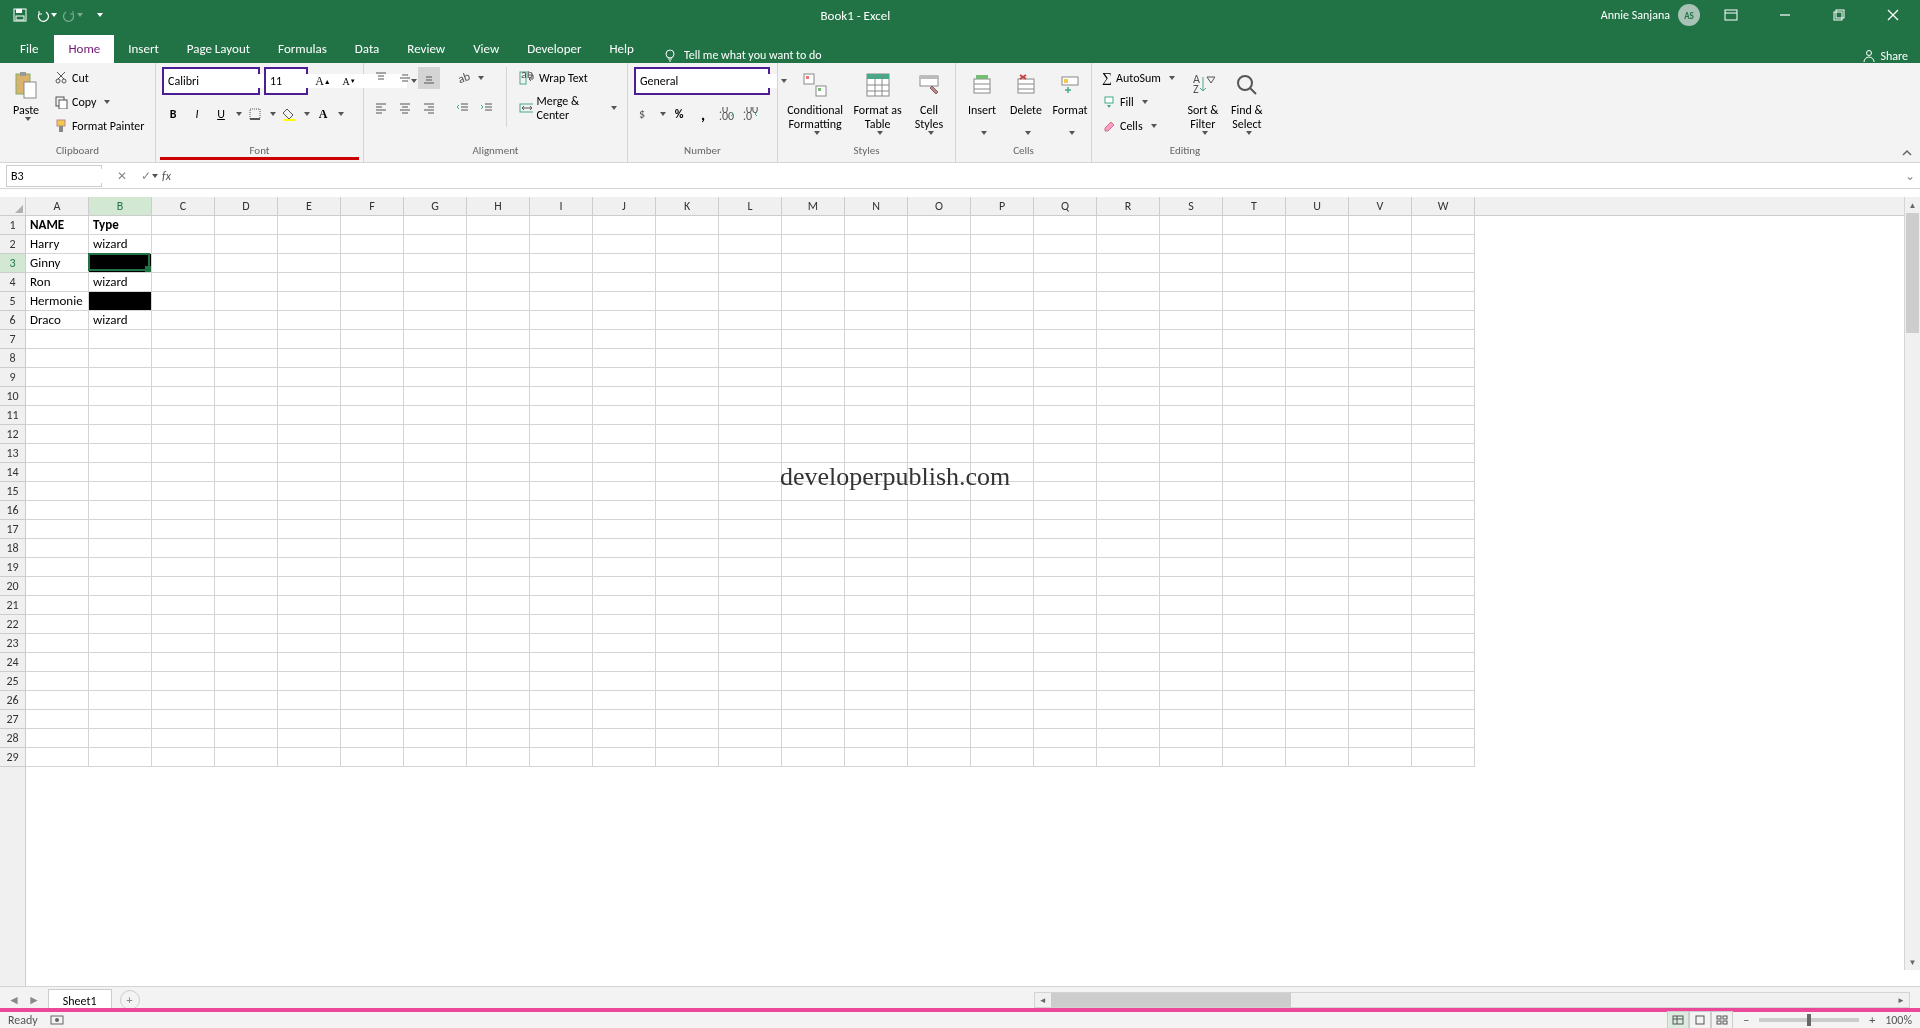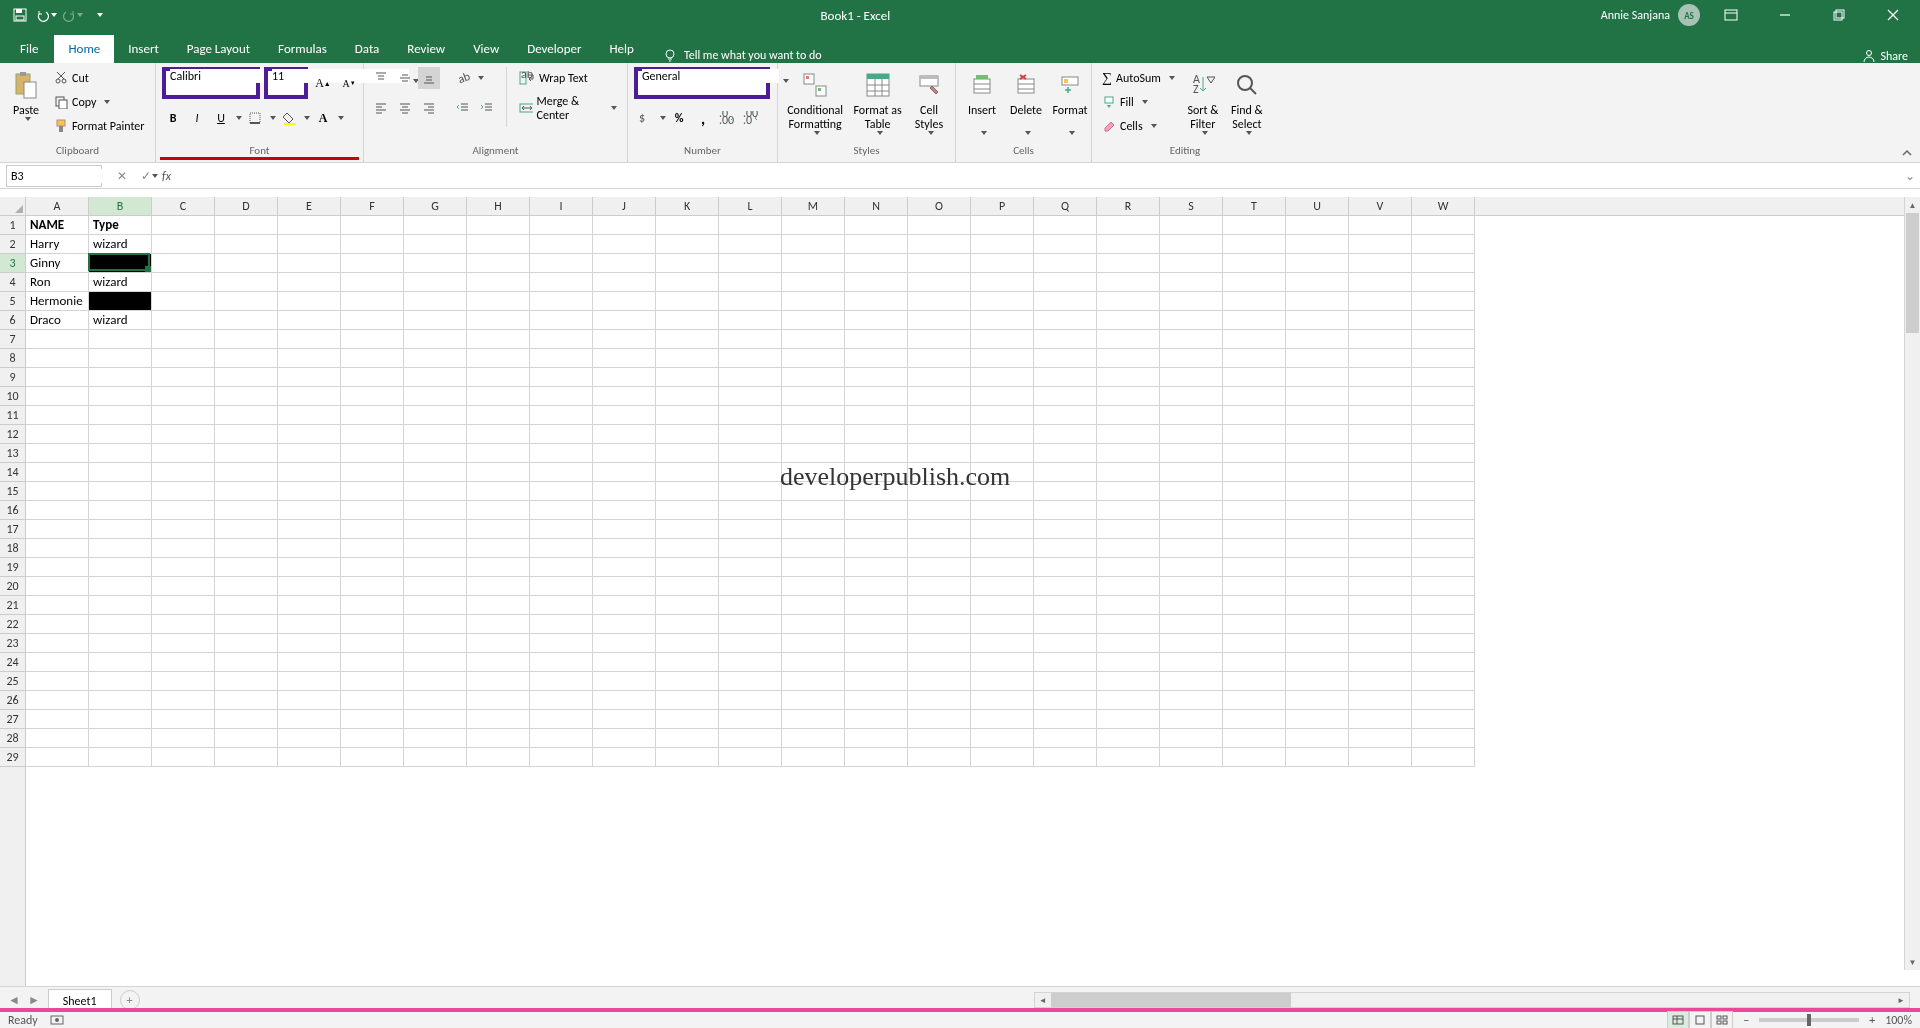--- a/index.html
+++ b/index.html
@@ -7,33 +7,33 @@
 .titlebar{height:30px;background:#217346;display:flex;align-items:center;color:#fff}
 .qat{display:flex;align-items:center;padding-left:8px;gap:2px}
 .qat-btn{width:24px;height:24px;display:flex;align-items:center;justify-content:center;color:#fff;cursor:pointer}
 .qat-btn.dim{opacity:.4}
 .title-center{flex:1;text-align:center;font-size:13px}
 .title-right{display:flex;align-items:center;gap:8px;padding-right:4px}
 .win-btn{width:46px;height:30px;display:flex;align-items:center;justify-content:center;cursor:pointer}
 .avatar{width:22px;height:22px;border-radius:50%;background:#a8c3b5;color:#217346;font-size:9px;display:flex;align-items:center;justify-content:center;font-weight:600}
 .tabs{height:33px;background:#217346;display:flex;align-items:flex-end;padding-left:4px}
 .tab{padding:0 14px;height:28px;line-height:28px;color:#fff;font-size:13px;cursor:pointer}
-.tab.active{background:#fff;color:#0369a1}
+.tab.active{background:#fff;color:#701a75}
 .tab.file{background:#217346;color:#fff;padding:0 16px}
 .tell-me{display:flex;align-items:center;color:#fff;font-size:13px;margin-left:14px;gap:6px}
 .share{margin-left:auto;margin-right:12px;color:#fff;display:flex;align-items:center;gap:4px}
 .ribbon{height:100px;background:#f3f3f3;border-bottom:1px solid #d4d4d4;display:flex;position:relative}
 .group{border-right:1px solid #d4d4d4;padding:4px 6px 2px;display:flex;flex-direction:column;position:relative}
 .group-body{flex:1;display:flex;align-items:flex-start;gap:4px}
 .group-label{text-align:center;font-size:11px;color:#666;height:16px;position:relative}
 .big-btn{display:flex;flex-direction:column;align-items:center;justify-content:flex-start;padding:2px 4px;cursor:pointer;text-align:center;font-size:12px;min-width:40px;line-height:14px}
 .big-btn .ico{width:32px;height:32px;margin-bottom:2px;display:flex;align-items:center;justify-content:center}
 .sm-row{display:flex;align-items:center;height:22px;gap:4px;padding:0 4px;cursor:pointer;font-size:12px}
 .stack{display:flex;flex-direction:column;gap:2px}
-.combo{height:22px;border:4px solid #4c1d95;background:#fff;display:flex;align-items:flex-end;padding:12px 4px;font-size:12px}
+.combo{height:22px;border:2px solid #4c1d95;background:#fff;display:flex;align-items:center;padding:12px 4px;font-size:12px}
 .combo input{border:none;outline:none;flex:1;font-size:12px}
 .caret{width:0;height:0;border-left:3px solid transparent;border-right:3px solid transparent;border-top:4px solid #555;margin-left:4px}
 .dd{width:10px;display:flex;justify-content:center}
 .icon-btn{width:22px;height:22px;display:flex;align-items:center;justify-content:center;cursor:pointer;border:1px solid transparent}
 .split-btn{display:flex;align-items:center}
 .collapse-ribbon{position:absolute;right:6px;bottom:2px;cursor:pointer}
 .namebox-row{height:26px;background:#fff;border-bottom:1px solid #d4d4d4;display:flex;align-items:center}
 .namebox{width:96px;height:22px;border:1px solid #ccc;margin-left:6px;display:flex;align-items:center;padding:0 4px;font-size:12px}
 .namebox input{border:none;outline:none;flex:1;font-size:12px}
 .fx-btn{width:24px;height:22px;display:flex;align-items:center;justify-content:center;color:#888;cursor:pointer}

